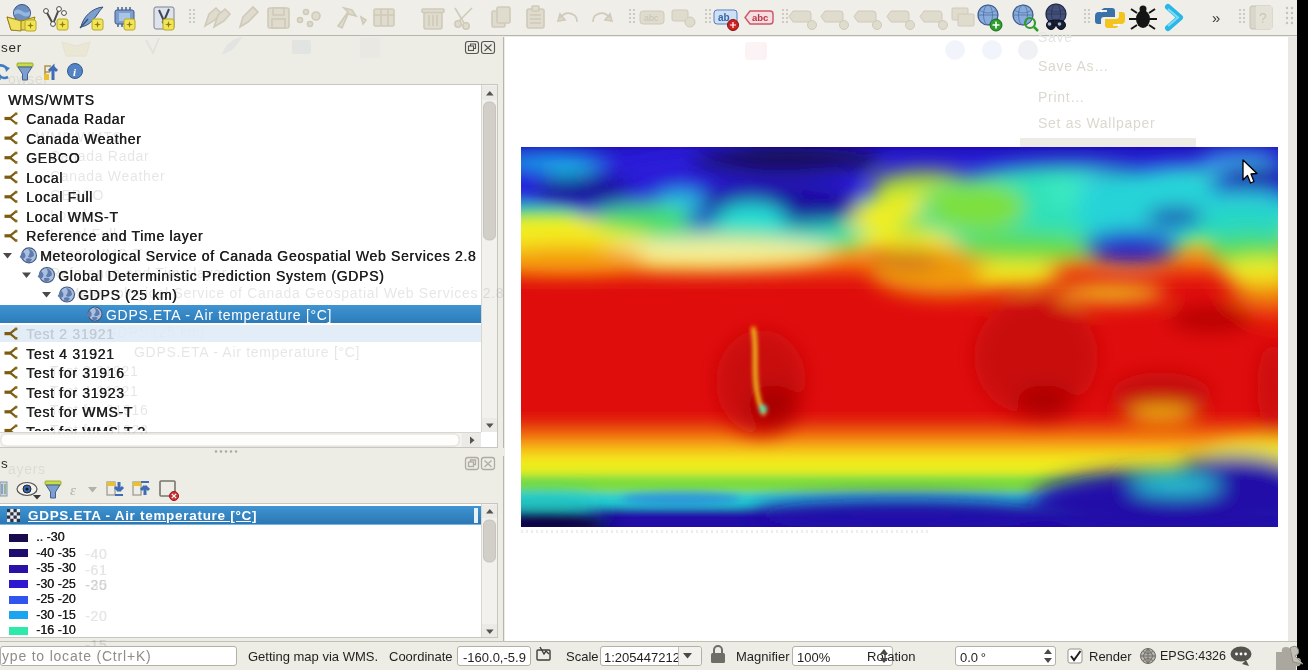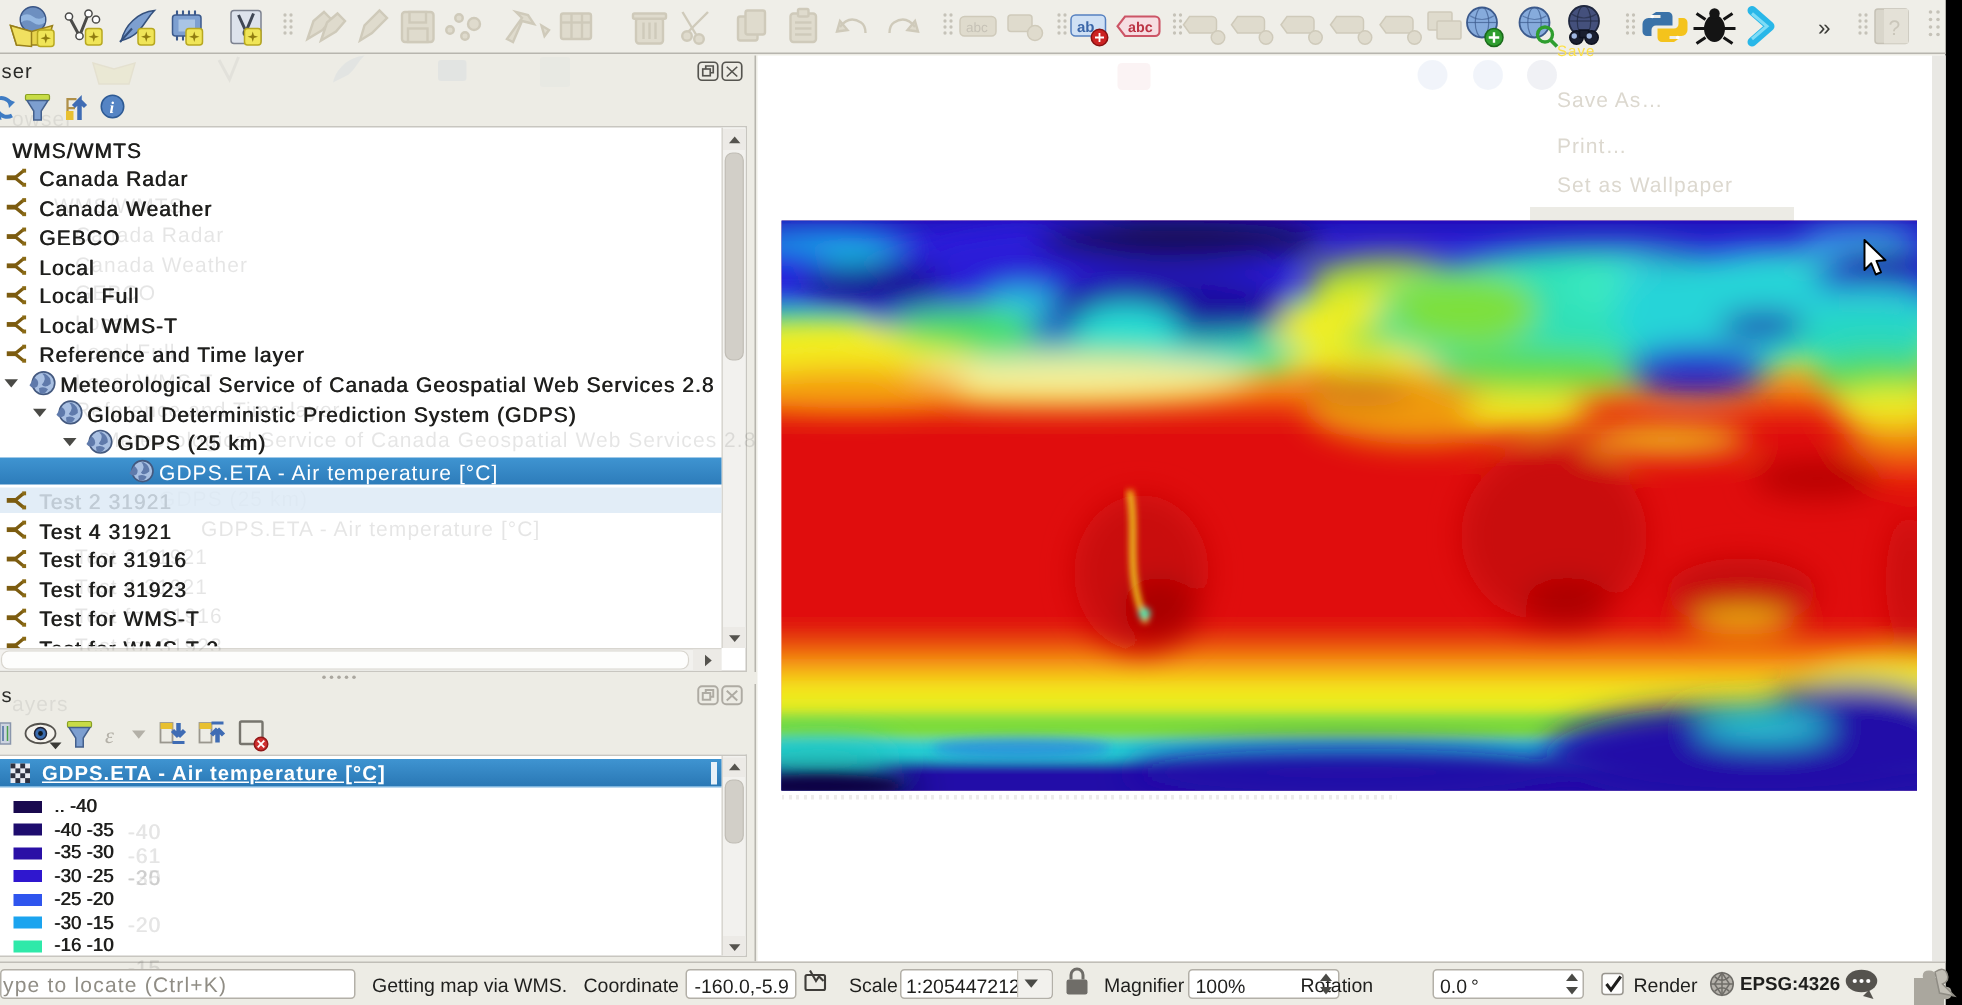--- a/index.html
+++ b/index.html
@@ -85,21 +85,21 @@
 
 <div class="txt" style="left:1px;top:457px;font-size:13.5px;color:#2b2b28;">s</div>
 <div class="txt ghost" style="left:8px;top:462px;font-size:14px;color:#555;">ayers</div>
 
 <div class="abs" style="left:0;top:506px;width:481px;height:19px;background:linear-gradient(#3f94d1,#2a78b5);border-bottom:1px solid #7db4dd;"></div>
 <div class="txt" style="left:28px;top:509px;color:#fff;font-weight:bold;font-size:13.5px;text-decoration:underline;">GDPS.ETA - Air temperature [°C]</div>
 <div class="abs" style="left:474px;top:508px;width:4px;height:15px;background:#e8f1f8;"></div>
 
 <div id="legend">
 <div class="abs" style="left:9px;top:533.5px;width:19px;height:8px;background:#19094e;"></div>
-<div class="txt sb2" style="left:36px;top:531.0px;">.. -40</div>
+<div class="txt sb2" style="left:36px;top:531.0px;">.. -30</div>
 <div class="abs" style="left:9px;top:549.0px;width:19px;height:8px;background:#1e0c6e;"></div>
 <div class="txt sb2" style="left:36px;top:546.5px;">-40 -35</div>
 <div class="abs" style="left:9px;top:564.6px;width:19px;height:8px;background:#2a10a6;"></div>
 <div class="txt sb2" style="left:36px;top:562.1px;">-35 -30</div>
 <div class="abs" style="left:9px;top:580.1px;width:19px;height:8px;background:#2f17cf;"></div>
 <div class="txt sb2" style="left:36px;top:577.6px;">-30 -25</div>
 <div class="abs" style="left:9px;top:595.7px;width:19px;height:8px;background:#2f55ee;"></div>
 <div class="txt sb2" style="left:36px;top:593.2px;">-25 -20</div>
 <div class="abs" style="left:9px;top:611.2px;width:19px;height:8px;background:#1ba4ef;"></div>
 <div class="txt sb2" style="left:36px;top:608.8px;">-30 -15</div>
@@ -123,23 +123,23 @@
 <div class="abs" style="left:600px;top:646px;width:102px;height:20px;background:#fff;border:1px solid #b3b0a8;border-radius:3px;"></div>
 <div class="txt sb" style="left:604px;top:651px;">1:205447212</div>
 <div class="abs" style="left:678px;top:647px;width:23px;height:18px;background:#f2f1ed;border-left:1px solid #c5c2ba;border-radius:0 3px 3px 0;"></div>
 <div class="txt sb" style="left:736px;top:650px;">Magnifier</div>
 <div class="abs" style="left:792px;top:646px;width:101px;height:20px;background:#fff;border:1px solid #b3b0a8;border-radius:3px;"></div>
 <div class="txt sb" style="left:797px;top:651px;">100%</div>
 <div class="txt sb" style="left:867px;top:650px;">Rotation</div>
 <div class="abs" style="left:955px;top:646px;width:101px;height:20px;background:#fff;border:1px solid #b3b0a8;border-radius:3px;"></div>
 <div class="txt sb" style="left:960px;top:651px;">0.0 °</div>
 <div class="txt sb" style="left:1089px;top:650px;">Render</div>
-<div class="txt sb2" style="left:1160px;top:650px;font-weight:bold;">EPSG:4326</div>
-
-<div class="txt" style="left:1038px;top:30px;color:#fde047;font-size:10px;">Save</div>
+<div class="txt sb2" style="left:1160px;top:650px;">EPSG:4326</div>
+
+<div class="txt" style="left:1038px;top:30px;color:#e5e5e5;font-size:14px;">Save</div>
 <div class="txt" style="left:1038px;top:59px;color:#dcd8cf;font-size:14px;">Save As…</div>
 <div class="txt" style="left:1038px;top:90px;color:#dcd8cf;font-size:14px;">Print…</div>
 <div class="txt" style="left:1038px;top:116px;color:#dcd8cf;font-size:14px;">Set as Wallpaper</div>
 <div class="abs" style="left:1020px;top:138px;width:176px;height:22px;background:#ecebe5;"></div>
 <div class="txt" style="left:1038px;top:148px;color:#c9c6bd;font-size:10px;letter-spacing:2px;">···············</div>
 
 <div class="abs" style="left:521px;top:530px;width:410px;height:3px;background:repeating-linear-gradient(90deg,#cfccc6 0 2px,transparent 2px 5px);opacity:0.35;"></div>
 <svg class="abs" style="left:521px;top:147px;" width="757" height="380" viewBox="0 0 757 380">
 <defs>
 <filter id="mb8" x="-30%" y="-30%" width="160%" height="160%">

